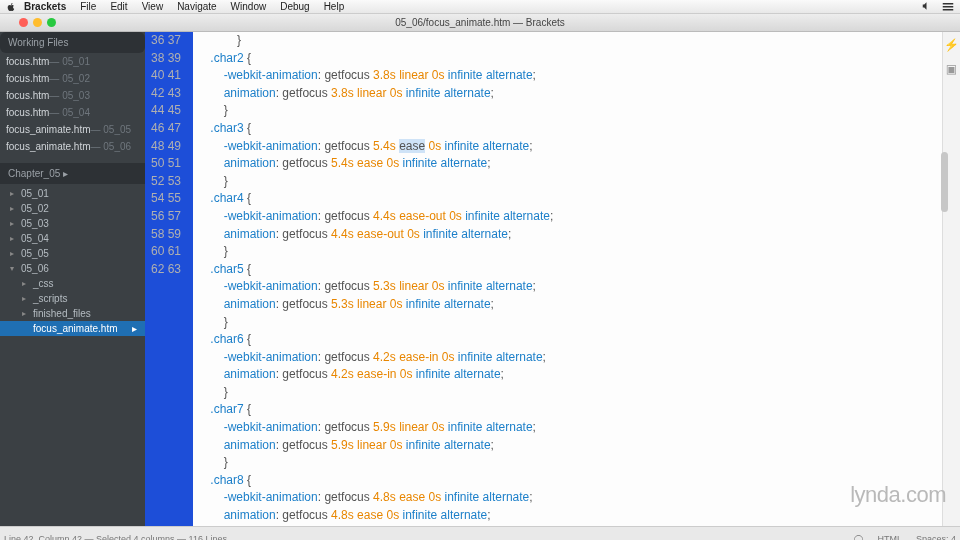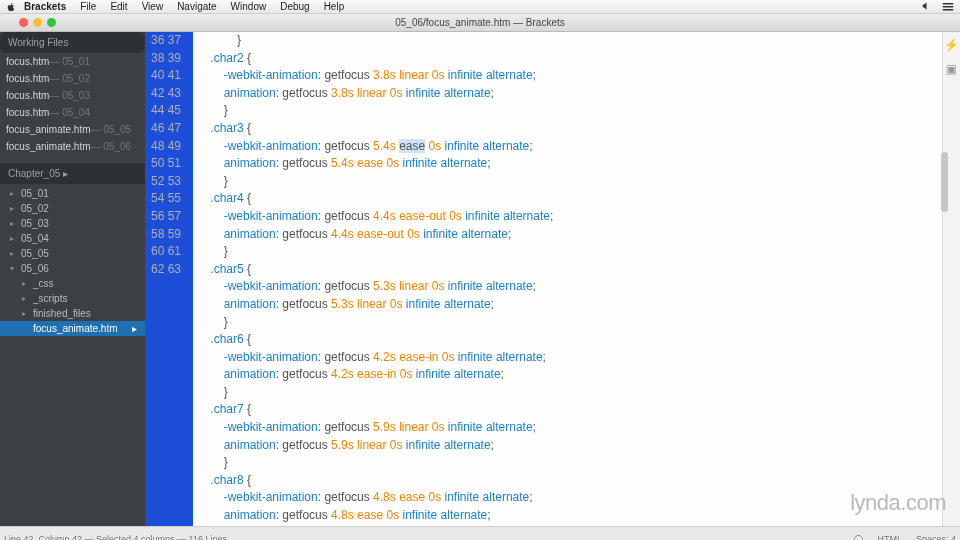--- a/index.html
+++ b/index.html
@@ -52,21 +52,21 @@
 
 .rightstrip{width:18px;background:#f3f3f3;border-left:1px solid #ddd;display:flex;flex-direction:column;align-items:center;gap:10px;padding-top:6px;}
 .rightstrip div{font-size:12px;color:#999;}
 .bolt{color:#e0a400;}
 
 
 .statusbar { height:24px; background:#e9e9e9; border-top:1px solid #ccc; font-size:9px; color:#777; display:flex; align-items:center; padding:0 4px;}
 .statusbar .right{margin-left:auto;display:flex;gap:14px;}
 
 
-.watermark{position:absolute;right:14px;bottom:24px;font-size:22px;color:#b9b9b9;font-family:Arial,sans-serif;letter-spacing:-0.5px;}
+.watermark{position:absolute;right:14px;bottom:32px;font-size:22px;color:#b9b9b9;font-family:Arial,sans-serif;letter-spacing:-0.5px;}
 </style>
 </head>
 <body>
 
 <div class="menubar">
   <span class="apple"><svg viewBox="0 0 16 16">
         <path d="M11.3 8.4c0-1.6 1.3-2.4 1.4-2.4-0.8-1.1-1.9-1.3-2.3-1.3-1 0-1.9 0.6-2.4 0.6s-1.3-0.6-2.1-0.6c-1.1 0-2.1 0.6-2.7 1.6-1.1 2-0.3 4.9 0.8 6.5 0.5 0.8 1.2 1.6 2 1.6s1.1-0.5 2.1-0.5 1.2 0.5 2.1 0.5 1.4-0.8 2-1.6c0.6-0.9 0.9-1.8 0.9-1.8s-1.7-0.7-1.8-2.6zM9.8 3.4c0.4-0.5 0.7-1.2 0.6-1.9-0.6 0-1.4 0.4-1.8 0.9-0.4 0.5-0.8 1.2-0.7 1.9 0.7 0.1 1.4-0.4 1.9-0.9z"></path>
       </svg></span>
   <span class="mi bold">Brackets</span>
   <span class="mi">File</span>

